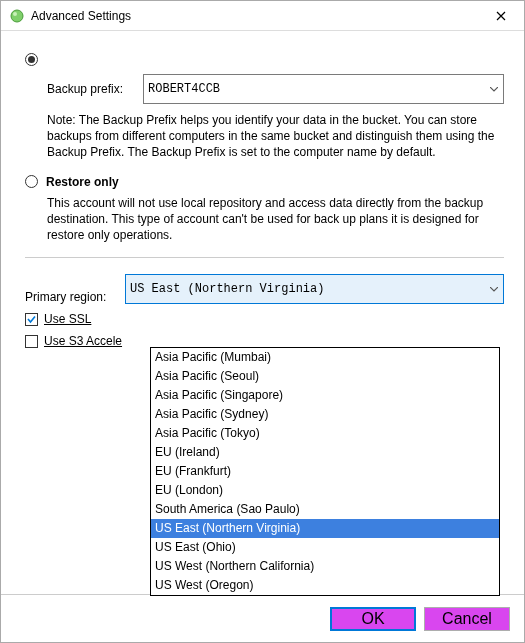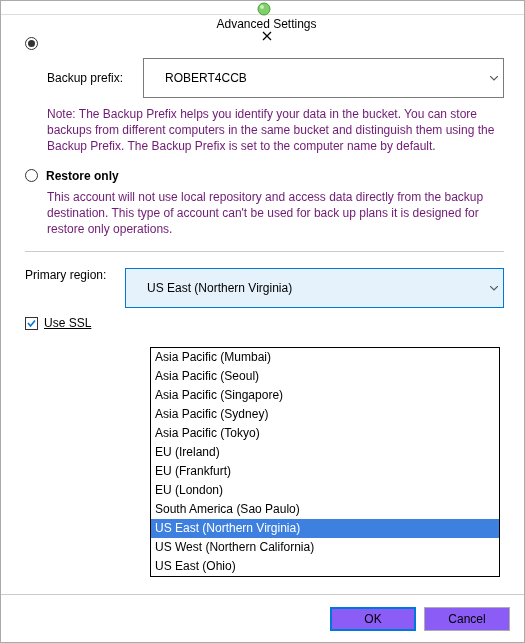--- a/index.html
+++ b/index.html
@@ -11,25 +11,24 @@
       color: #000;
       width: 525px;
       height: 643px;
       border: 1px solid #aaa;
       position: relative;
       overflow: hidden;
     }
     .titlebar {
       display: flex;
       align-items: center;
-      height: 14px;
+      height: 30px;
       padding: 0 0 0 8px;
       background: #fff;
       border-bottom: 1px solid #ddd;
-      flex-direction: column;
     }
     .titlebar .app-icon {
       width: 16px; height: 16px;
       margin-right: 6px;
       display: flex; align-items: center; justify-content: center;
     }
     .titlebar .title {
       flex: 1;
       font-size: 12px;
     }
@@ -71,48 +70,49 @@
       margin: 8px 0 8px 22px;
     }
     .field-label {
       margin-right: 20px;
     }
     .combo {
       flex: 1;
       display: flex;
       align-items: center;
       border: 1px solid #7a7a7a;
-      height: 40px;
-      background: #fff;
-      padding-left: 21px;
+      height: 30px;
+      background: #fff;
+      padding-left: 4px;
       cursor: pointer;
       position: relative;
+      font-family: Liberation Mono, monospace;
     }
     .combo .combo-text {
       flex: 1;
       font-size: 12px;
     }
     .combo .combo-arrow {
       width: 18px;
       display: flex; align-items: center; justify-content: center;
       color: #555;
     }
     .selected-combo {
       background: #e5f1fb;
       border: 1px solid #0078d7;
     }
     .note {
-      color: #701a75;
+      color: #000000;
       margin: 6px 0 14px 22px;
       line-height: 1.35;
       font-size: 12px;
     }
     .region-row {
       display: flex;
-      align-items: flex-start;
+      align-items: flex-end;
       margin-top: 16px;
     }
     .region-label {
       width: 100px;
     }
     .checkbox-row {
       display: flex;
       align-items: center;
       margin: 8px 0;
       text-decoration: underline;
@@ -157,24 +157,24 @@
       justify-content: flex-end;
       align-items: center;
       padding-right: 14px;
       gap: 8px;
       background: #fff;
     }
     .btn {
       min-width: 86px;
       height: 24px;
       border: 1px solid #adadad;
-      background: #8b5cf6;
-      display: flex; align-items: center; justify-content: center;
-      cursor: pointer;
-      font-size: 12px;
+      background: #d946ef;
+      display: flex; align-items: center; justify-content: center;
+      cursor: pointer;
+      font-size: 16px;
     }
     .btn.default {
       border: 2px solid #0078d7;
     }
     .hr {
       border: none;
       border-top: 1px solid #ccc;
       margin: 8px 0 10px 0;
     }
     svg { display: block; }
@@ -241,34 +241,39 @@
   <div class="checkbox-row">
     <span class="checkbox">
       <svg width="11" height="11" viewBox="0 0 11 11">
           <path d="M2 5 L4.5 8 L9 2.5" fill="none" stroke="#0078d7" stroke-width="1.6"></path>
         </svg>
     </span>
     <span>Use SSL</span>
   </div>
 
 
+  <div class="checkbox-row">
+    <span class="checkbox"></span>
+    <span>Use S3 Accele</span>
+  </div>
 
 </div>
 
 <div class="dropdown-list" id="region-dropdown">
     <div class="dropdown-item">Asia Pacific (Mumbai)</div>
     <div class="dropdown-item">Asia Pacific (Seoul)</div>
     <div class="dropdown-item">Asia Pacific (Singapore)</div>
     <div class="dropdown-item">Asia Pacific (Sydney)</div>
     <div class="dropdown-item">Asia Pacific (Tokyo)</div>
     <div class="dropdown-item">EU (Ireland)</div>
     <div class="dropdown-item">EU (Frankfurt)</div>
     <div class="dropdown-item">EU (London)</div>
     <div class="dropdown-item">South America (Sao Paulo)</div>
     <div class="dropdown-item highlighted">US East (Northern Virginia)</div>
+    <div class="dropdown-item">US East (Ohio)</div>
     <div class="dropdown-item">US West (Northern California)</div>
-    <div class="dropdown-item">US East (Ohio)</div>
+    <div class="dropdown-item">US West (Oregon)</div>
   </div>
 
 <div class="button-bar">
   <div class="btn default">OK</div>
   <div class="btn">Cancel</div>
 </div>
 
 </body></html>

